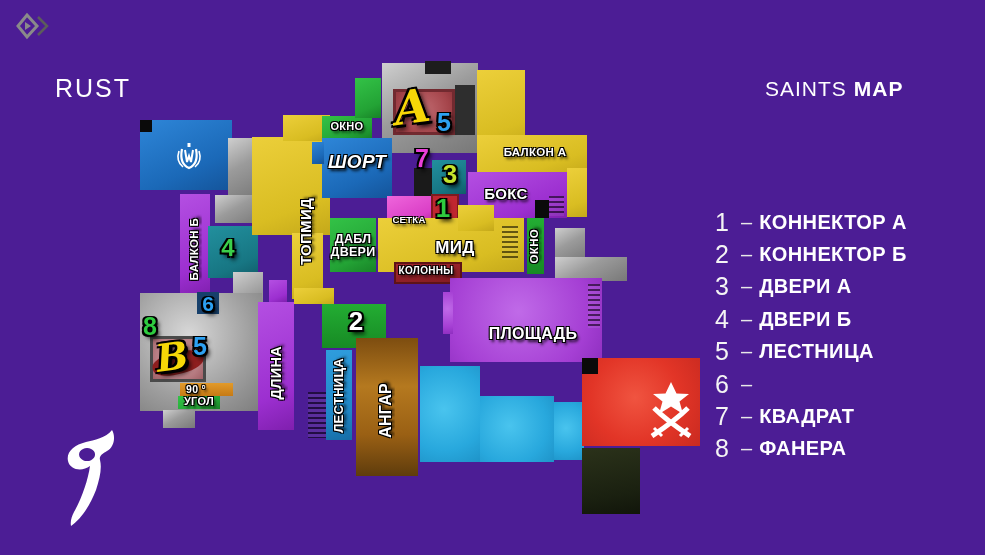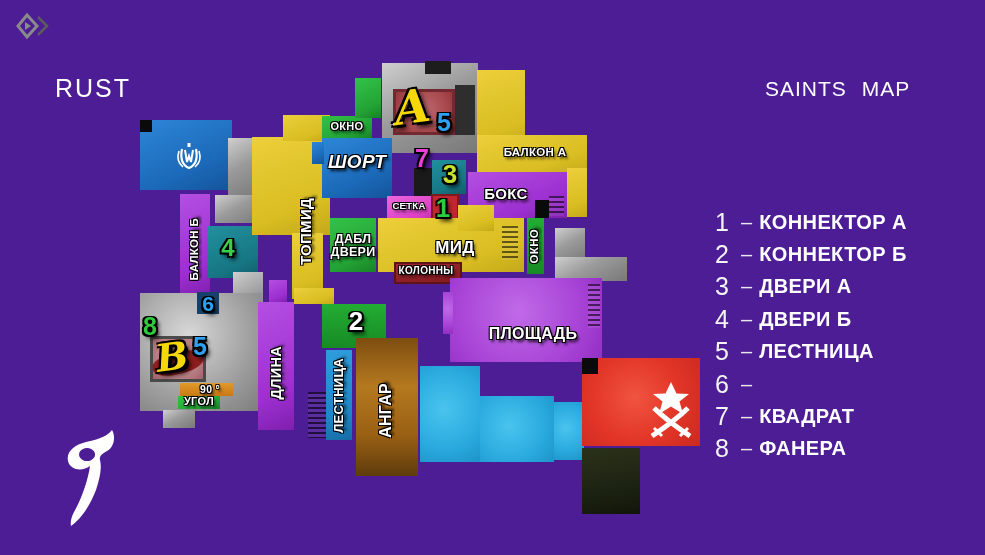--- a/index.html
+++ b/index.html
@@ -3,21 +3,21 @@
 <meta charset="utf-8">
 <style>
   html,body{margin:0;padding:0;background:#000;}
   #screen{position:relative;width:985px;height:555px;background:#4c1d95;overflow:hidden;
           font-family:"Liberation Sans","DejaVu Sans",sans-serif;}
 
   
   #corner-logo{position:absolute;left:16px;top:12px;}
   #map-title{position:absolute;left:55px;top:74px;color:#fff;font-size:25px;letter-spacing:2px;}
   #brand{position:absolute;left:765px;top:77px;color:#fff;font-size:21px;letter-spacing:1px;white-space:nowrap;}
-  #brand .bold{font-weight:normal;margin-left:15px;}
+  #brand .bold{font-weight:bold;margin-left:7px;}
 
   
   #legend{position:absolute;left:710px;top:206px;color:#fff;}
   .lrow{display:flex;align-items:center;height:32.4px;}
   .lnum{display:inline-block;width:24px;text-align:center;font-size:25px;color:#f4f4f4;}
   .ldash{margin:0 7px;font-size:20px;color:#e8e8e8;}
   .lname{font-size:20px;font-weight:bold;letter-spacing:.4px;white-space:nowrap;text-align:center;}
 
   
   .r{position:absolute;}
@@ -111,33 +111,33 @@
   #rg-tspawn{left:582px;top:358px;width:118px;height:88px;}
   #rg-tnotch{left:582px;top:358px;width:16px;height:16px;}
   #rg-olive{left:582px;top:448px;width:58px;height:66px;}
 
   
   #lab-ziga{left:322px;top:116px;width:50px;height:22px;font-size:11px;}
   #lab-short{left:322px;top:148px;width:70px;height:28px;font-size:19px;font-style:italic;}
   #lab-topmid{left:290px;top:186px;width:32px;height:92px;font-size:15px;}
   #lab-balkona{left:490px;top:144px;width:90px;height:18px;font-size:11.5px;}
   #lab-boks{left:470px;top:182px;width:72px;height:24px;font-size:15px;}
-  #lab-setka{left:387px;top:197px;width:44px;height:18px;font-size:9.5px;}
+  #lab-setka{left:387px;top:211px;width:44px;height:18px;font-size:9.5px;}
   #lab-dabl{left:324px;top:226px;width:58px;height:40px;font-size:12.5px;}
   #lab-mid{left:425px;top:236px;width:60px;height:24px;font-size:17px;}
   #lab-kolonny{left:394px;top:263px;width:64px;height:16px;font-size:10px;}
   #lab-okno{left:523px;top:216px;width:24px;height:60px;font-size:11.5px;}
   #lab-balkonb{left:180px;top:206px;width:30px;height:86px;font-size:11.5px;}
   #lab-plosh{left:478px;top:324px;width:110px;height:20px;font-size:16px;}
   #lab-dlina{left:262px;top:338px;width:30px;height:70px;font-size:14.5px;}
   #lab-lest{left:324px;top:352px;width:30px;height:86px;font-size:13px;}
   #lab-angar{left:366px;top:370px;width:40px;height:80px;font-size:16px;}
   #lab-start{left:440px;top:404px;width:100px;height:26px;font-size:18px;}
   #lab-ugol{left:176px;top:394px;width:46px;height:16px;font-size:11px;}
-  #lab-90{left:180px;top:382px;width:26px;height:14px;font-size:10.5px;justify-content:flex-end;margin-left:14px;}
+  #lab-90{left:180px;top:382px;width:26px;height:14px;font-size:10.5px;justify-content:flex-end;}
 
   
   #mk1{left:429px;top:192px;width:28px;height:32px;font-size:26px;color:#2ecb3f;}
   #mk2{left:344px;top:304px;width:24px;height:34px;font-size:26px;color:#ffffff;}
   #mk3{left:438px;top:158px;width:24px;height:32px;font-size:26px;color:#c3e32c;}
   #mk4{left:216px;top:232px;width:24px;height:32px;font-size:24px;color:#3bcf4a;}
   #mk5a{left:432px;top:106px;width:24px;height:32px;font-size:25px;color:#2da1f2;}
   #mk5b{left:188px;top:330px;width:24px;height:32px;font-size:25px;color:#2da1f2;}
   #mk6{left:196px;top:291px;width:24px;height:26px;font-size:21px;color:#2da1f2;}
   #mk7{left:410px;top:143px;width:24px;height:30px;font-size:25px;color:#e93fd9;}

